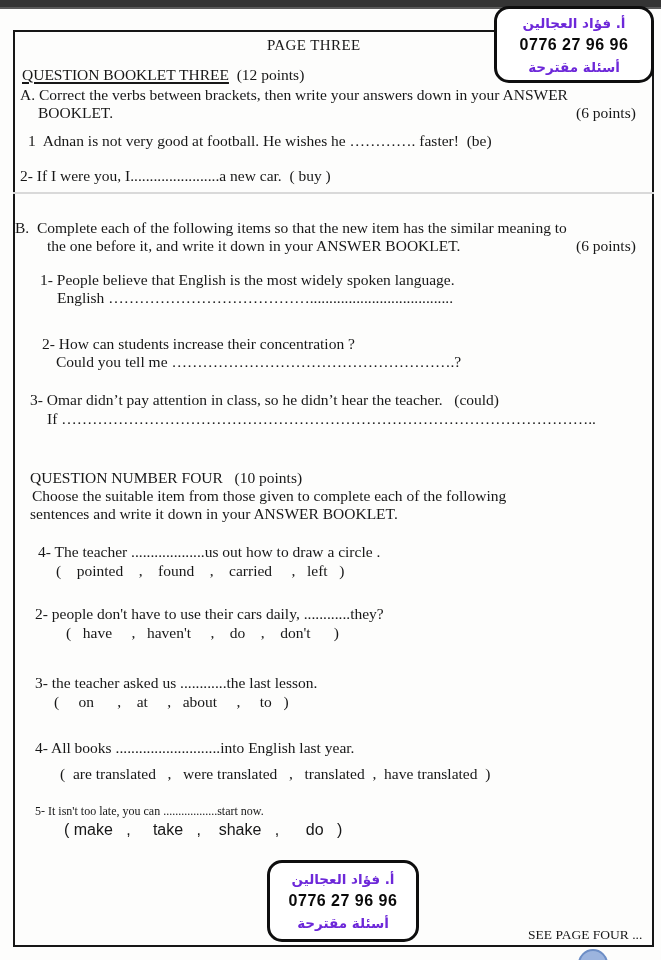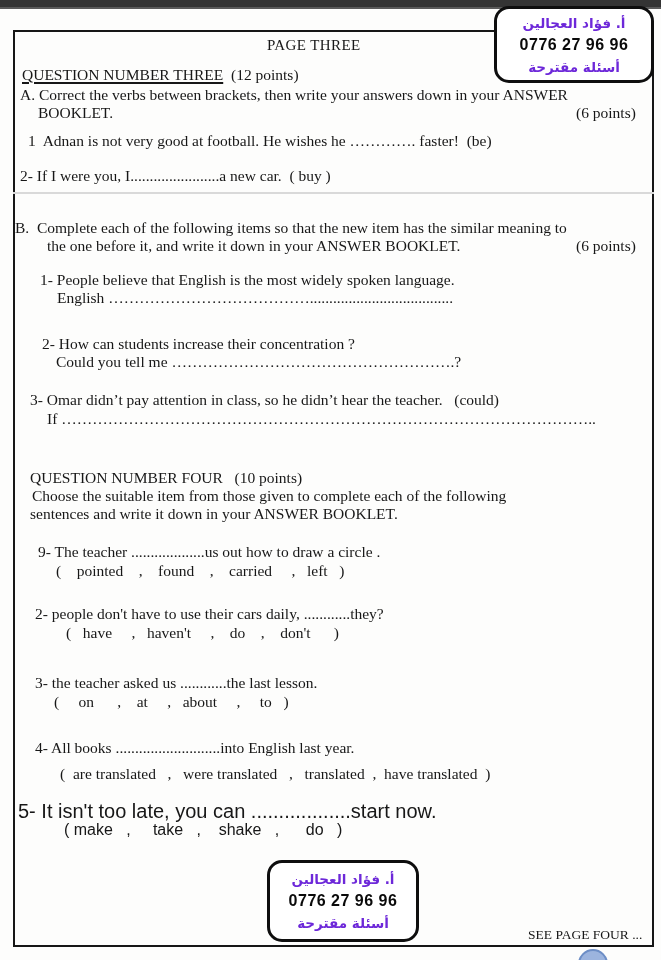--- a/index.html
+++ b/index.html
@@ -78,21 +78,21 @@
   #q4-instr1 { left: 32px; top: 487px; }
   #q4-instr2 { left: 30px; top: 505px; }
   #c1-l1 { left: 38px; top: 543px; }
   #c1-l2 { left: 56px; top: 562px; }
   #c2-l1 { left: 35px; top: 605px; }
   #c2-l2 { left: 66px; top: 624px; }
   #c3-l1 { left: 35px; top: 674px; }
   #c3-l2 { left: 54px; top: 693px; }
   #c4-l1 { left: 35px; top: 739px; }
   #c4-l2 { left: 60px; top: 759px; margin-top: 6px; }
-  #c5-l1 { left: 18px; top: 802px; font-size: 20px; }
+  #c5-l1 { left: 35px; top: 802px; font-size: 12px; font-family: Liberation Serif, serif; }
   #c5-l2 { left: 64px; top: 821px; font-size: 16px; }
   #see-page { left: 528px; top: 926px; font-size: 13.5px; }
   .blue-dot {
     position: absolute; left: 578px; top: 949px;
     width: 30px; height: 30px; border-radius: 50%;
     background: #9cb4de; border: 2px solid #6d8ec6;
   }
 </style>
 </head>
 <body>
@@ -104,21 +104,21 @@
   <div class="pagebox"></div>
 
   <div class="stamp" id="stamp-top">
     <div class="ar">أ. فؤاد العجالين</div>
     <div class="phone" dir="ltr">0776 27 96 96</div>
     <div class="ar">أسئلة مقترحة</div>
   </div>
 
   <div class="line bold" id="page-title">PAGE THREE</div>
 
-  <div class="line bold" id="q3-heading"><span class="underline">QUESTION NUMBER THREE</span><span>  (12 points)</span></div>
+  <div class="line bold" id="q3-heading"><span class="underline">QUESTION BOOKLET THREE</span><span>  (12 points)</span></div>
 
   <div class="line bold" id="a-instr1">A. Correct the verbs between brackets, then write your answers down in your ANSWER</div>
   <div class="line bold" id="a-instr2">BOOKLET.</div>
   <div class="line bold" id="a-points">(6 points)</div>
 
   <div class="line" id="a-item1">1  Adnan is not very good at football. He wishes he …………. faster!  (be)</div>
   <div class="line" id="a-item2">2- If I were you, I.......................a new car.  ( buy )</div>
 
   <div class="divider"></div>
 
@@ -130,21 +130,21 @@
   <div class="line" id="b1-l2">English ………………………………….....................................</div>
   <div class="line" id="b2-l1">2- How can students increase their concentration ?</div>
   <div class="line" id="b2-l2">Could you tell me ……………………………………………….?</div>
   <div class="line" id="b3-l1">3- Omar didn’t pay attention in class, so he didn’t hear the teacher.   (could)</div>
   <div class="line" id="b3-l2">If …………………………………………………………………………………………..</div>
 
   <div class="line bold" id="q4-heading"><span>QUESTION NUMBER FOUR</span><span>   (10 points)</span></div>
   <div class="line bold" id="q4-instr1">Choose the suitable item from those given to complete each of the following</div>
   <div class="line bold" id="q4-instr2">sentences and write it down in your ANSWER BOOKLET.</div>
 
-  <div class="line" id="c1-l1">9- The teacher ...................us out how to draw a circle .</div>
+  <div class="line" id="c1-l1">4- The teacher ...................us out how to draw a circle .</div>
   <div class="line" id="c1-l2">(    pointed    ,    found    ,    carried     ,   left   )</div>
   <div class="line" id="c2-l1">2- people don't have to use their cars daily, ............they?</div>
   <div class="line" id="c2-l2">(   have     ,   haven't     ,    do    ,    don't      )</div>
   <div class="line" id="c3-l1">3- the teacher asked us ............the last lesson.</div>
   <div class="line" id="c3-l2">(     on      ,    at     ,   about     ,     to   )</div>
   <div class="line" id="c4-l1">4- All books ...........................into English last year.</div>
   <div class="line" id="c4-l2">(  are translated   ,   were translated   ,   translated  ,  have translated  )</div>
   <div class="line sans" id="c5-l1">5- It isn't too late, you can ..................start now.</div>
   <div class="line sans" id="c5-l2">( make   ,     take   ,    shake   ,      do   )</div>
 

